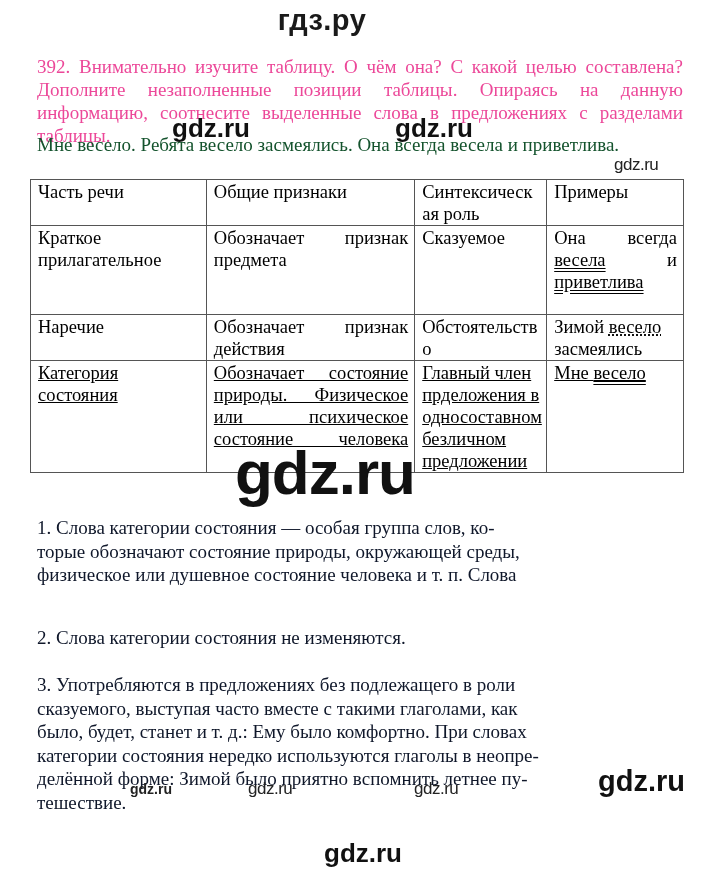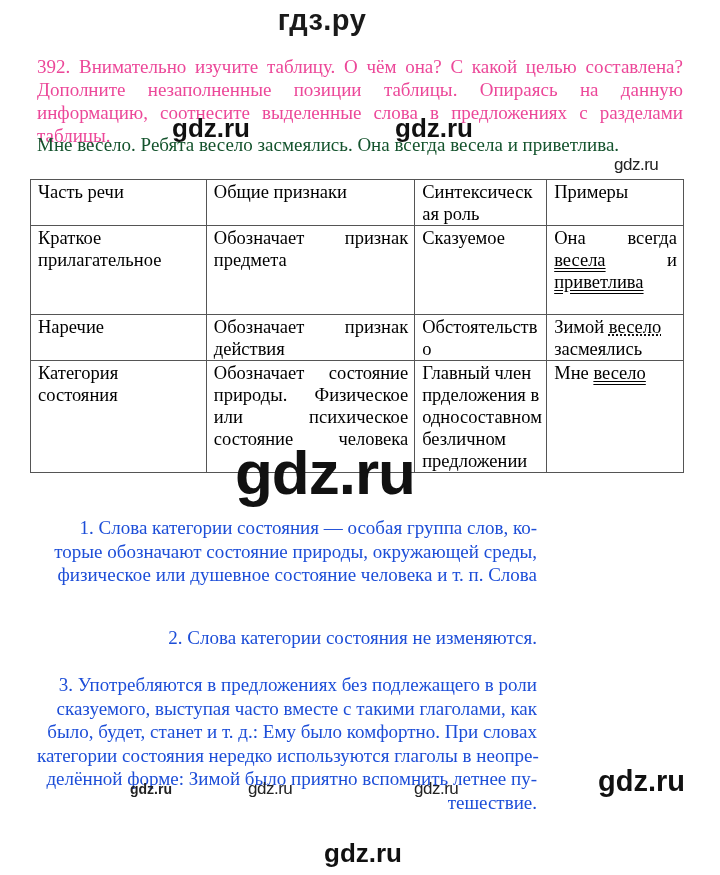--- a/index.html
+++ b/index.html
@@ -17,21 +17,21 @@
 
   .wm-bold { font-weight: bold; color: #111; }
   .wm-thin { color: #222; }
 
   table.grammar { position: absolute; left: 30px; top: 179px; width: 654px; border-collapse: collapse; font-size: 18.5px; line-height: 22px; color: #000000; }
   table.grammar td { border: 1.5px solid #555; vertical-align: top; padding: 1px 6px 0 7px; }
   table.grammar td.just { text-align: justify; text-align-last: justify; }
   .u-double { text-decoration: underline double; text-underline-offset: 2px; }
   .u-dotted { text-decoration: underline dotted; text-underline-offset: 2px; }
 
-  .answer { left: 37px; width: 500px; font-size: 19px; line-height: 23.5px; color: #1d4ed8; text-align: right; }
+  .answer { left: 37px; width: 500px; font-size: 19px; line-height: 23.5px; color: #0f172a; }
   .answer .l { display: block; white-space: nowrap; }
 </style>
 </head>
 <body>
 
 <div class="abs sans site-title">гдз.ру</div>
 
 <div class="abs serif task">
   <span class="line">392. Внимательно изучите таблицу. О чём она? С какой целью составлена?</span>
   <span class="line">Дополните незаполненные позиции таблицы. Опираясь на данную</span>
@@ -63,21 +63,21 @@
     <td class="just">Обозначает признак предмета</td>
     <td>Сказуемое</td>
     <td class="just"><span>Она всегда </span><span class="u-double">весела</span><span> и </span><span class="u-double" style="display:inline-block;">приветлива</span></td>
   </tr>
   <tr style="height:46px;">
     <td>Наречие</td>
     <td class="just">Обозначает признак действия</td>
     <td><span>Обстоятельств</span><br><span>о</span></td>
     <td><span>Зимой </span><span class="u-dotted">весело</span><span> засмеялись</span></td>
   </tr>
-  <tr style="height:103px;">
+  <tr style="height:103px;text-decoration:underline;">
     <td style="padding-right:60px;">Категория состояния</td>
     <td class="just">Обозначает состояние природы. Физическое или психическое состояние человека</td>
     <td style="padding-right:2px;margin-top:20px;">Главный член прделожения в односоставном безличном предложении</td>
     <td><span>Мне </span><span class="u-double">весело</span></td>
   </tr>
 </tbody>
   </table>
 
 <div class="abs sans wm-bold" style="left:235px; top:440px; font-size:62px; line-height:66px; letter-spacing:-1px;">gdz.ru</div>
 

